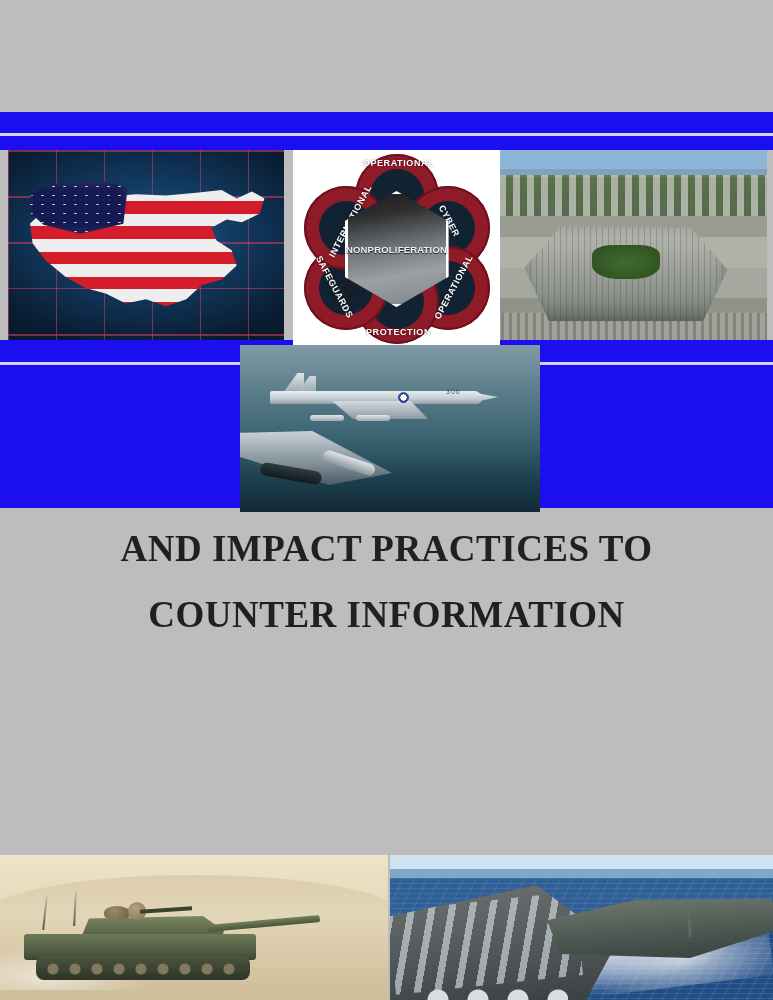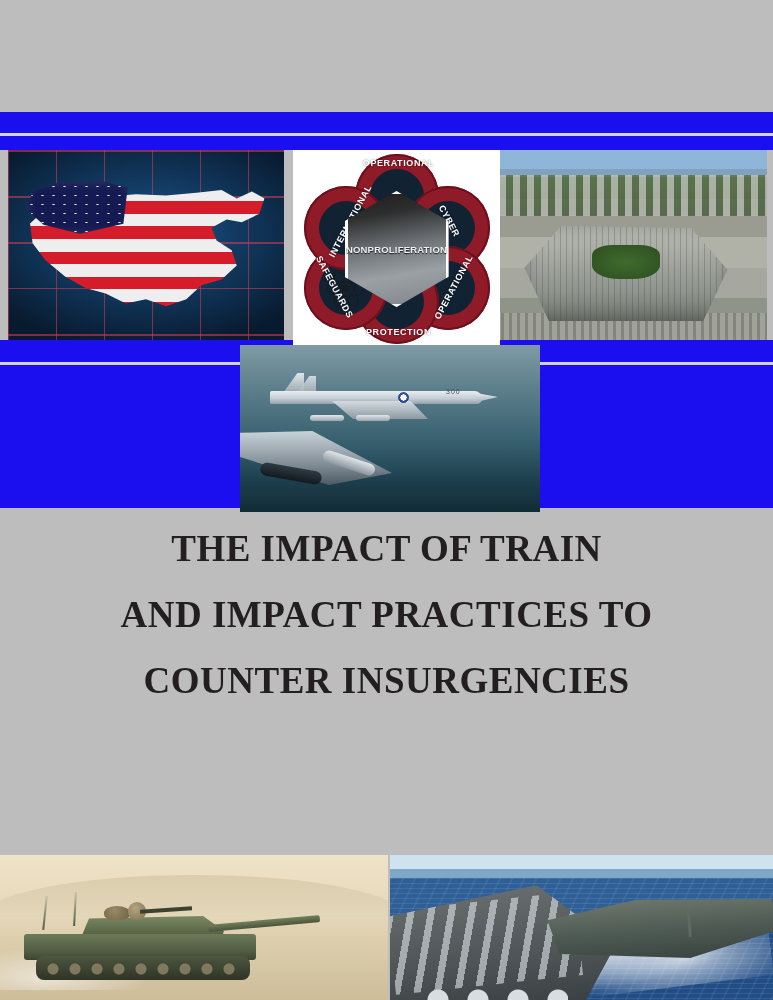--- a/index.html
+++ b/index.html
@@ -545,23 +545,22 @@
       <div class="jet-tailnum">300</div>
     </div>
     <div class="jet-second">
       <div class="jet2-wing"></div>
       <div class="jet2-pod"></div>
       <div class="jet2-pod2"></div>
     </div>
   </div>
 
   <div class="title-block">
-    <div class="title-line">THE IMPACT OF TRAIN</div>
     <div class="title-line">AND IMPACT PRACTICES TO</div>
-    <div class="title-line">COUNTER INSURGENCIES</div>
+    <div class="title-line">COUNTER INFORMATION</div>
   </div>
 
   <div class="photo-row-bottom">
 
     <div class="photo-tank">
       <div class="dune"></div>
       <div class="dust"></div>
       <div class="tank">
         <div class="tank-antenna-a"></div>
         <div class="tank-antenna-b"></div>

